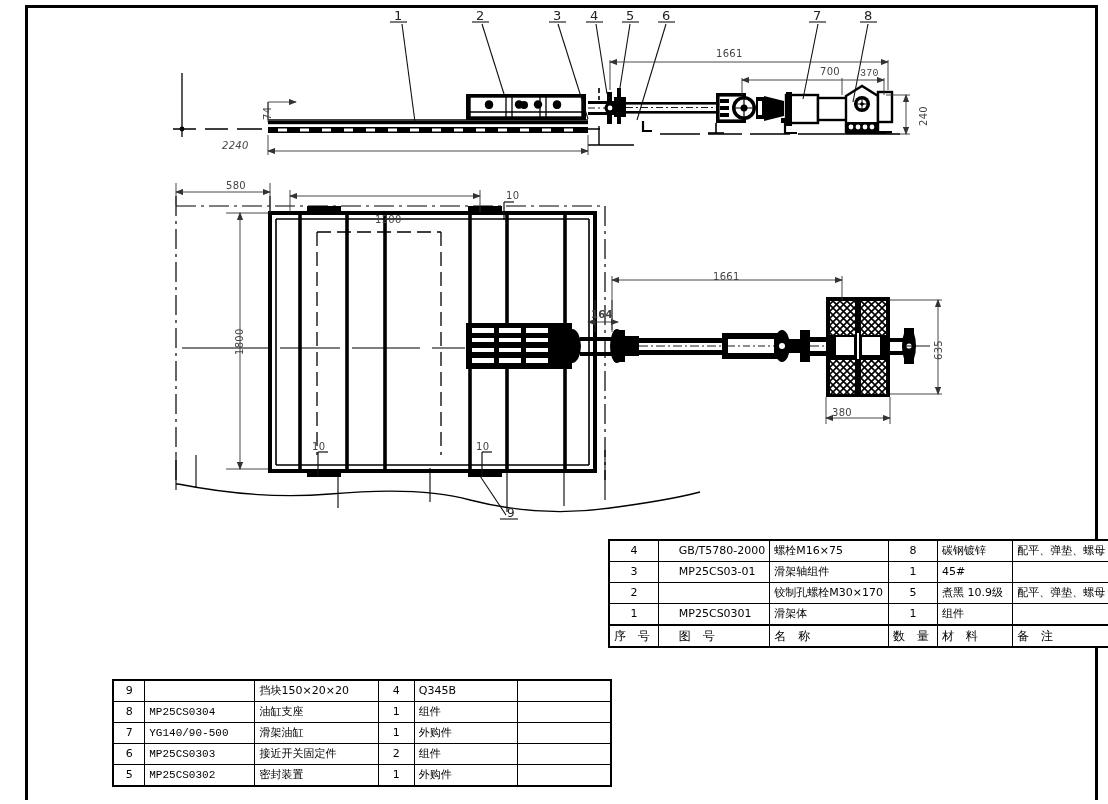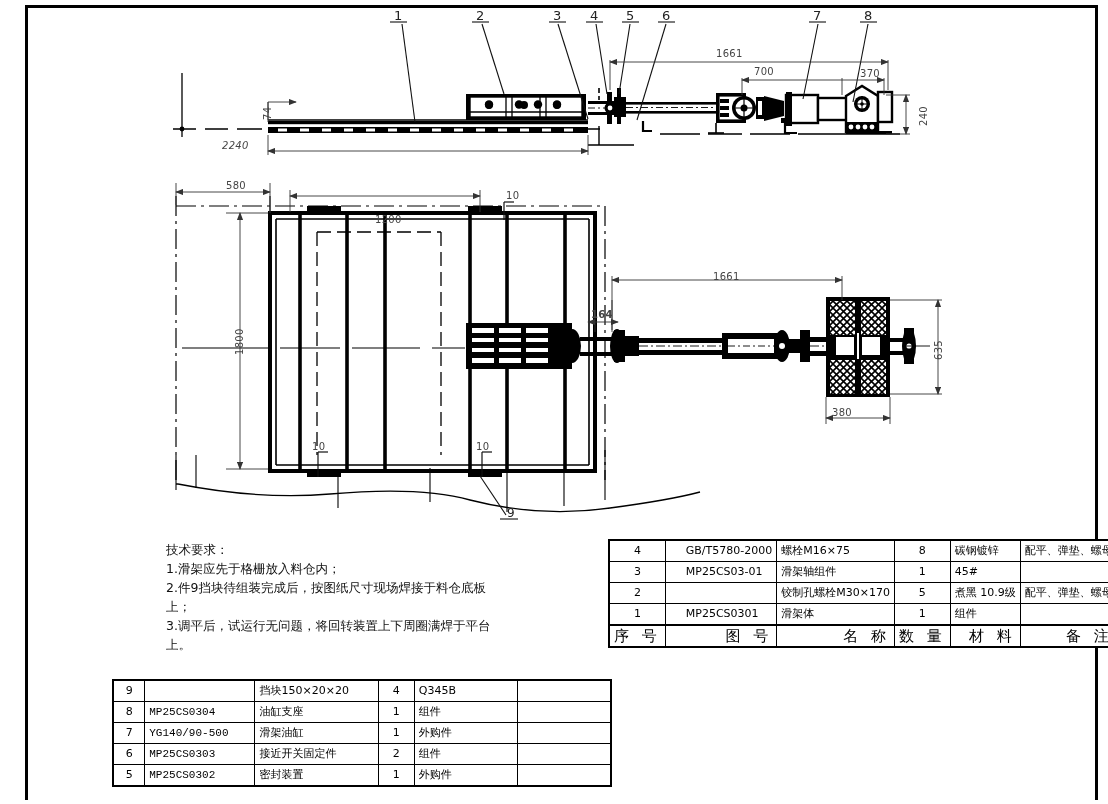--- a/index.html
+++ b/index.html
@@ -50,23 +50,23 @@
   table.bom td {
     border:1px solid #000;
     height:21px;
     padding:0 4px;
     line-height:20px;
     white-space:nowrap;
     overflow:hidden;
   }
   table.bom td.c { text-align:center; }
   table.bom tr.hdr td {
-    text-align:right;
+    text-align:left;
     letter-spacing:4px;
-    font-size:15px;
+    font-size:12px;
     border-top:2px solid #000;
   }
   
   #bom-upper {
     left:608px; top:539px;
     width:505px;
     border:2px solid #000;
   }
   #bom-upper td.col-no   { width:33px; }
   #bom-upper td.col-dwg  { width:112px;padding-left:20px; }
@@ -428,22 +428,22 @@
           <path d="M826,418 L890,418" marker-start="url(#arL)" marker-end="url(#ar)"></path>
         </g>
       </g>
     </g>
   </svg>
 
   <div>
     <div class="dim" style="left:222px; top:140px;font-style:italic;">2240</div>
     <div class="dim v" style="left:262px; top:120px; transform:rotate(-90deg);">74</div>
     <div class="dim" style="left:716px; top:48px;">1661</div>
-    <div class="dim" style="left:754px; top:66px;">700</div>
-    <div class="dim" style="left:860px; top:68px;">370</div>
+    <div class="dim" style="left:820px; top:66px;">700</div>
+    <div class="dim" style="left:860px; top:68px;font-family:Liberation Mono, monospace;">370</div>
     <div class="dim v" style="left:918px; top:126px; transform:rotate(-90deg);">240</div>
   </div>
 
   <div>
     <div class="dim" style="left:226px; top:180px;">580</div>
     <div class="dim" style="left:375px; top:183px;margin-top:31px;">1200</div>
     <div class="dim" style="left:506px; top:190px;">10</div>
     <div class="dim" style="left:312px; top:441px;">10</div>
     <div class="dim" style="left:476px; top:441px;">10</div>
     <div class="dim v" style="left:234px; top:355px; transform:rotate(-90deg);">1800</div>
@@ -458,26 +458,20 @@
     <div class="lead" style="left:476px; top:8px;">2</div>
     <div class="lead" style="left:553px; top:8px;">3</div>
     <div class="lead" style="left:590px; top:8px;">4</div>
     <div class="lead" style="left:626px; top:8px;">5</div>
     <div class="lead" style="left:662px; top:8px;">6</div>
     <div class="lead" style="left:813px; top:8px;">7</div>
     <div class="lead" style="left:864px; top:8px;">8</div>
     <div class="lead" style="left:507px; top:506px; font-size:12px;">9</div>
   </div>
 
-  <div id="tech-notes">技术要求：
-1.滑架应先于格栅放入料仓内；
-2.件9挡块待组装完成后，按图纸尺寸现场焊接于料仓底板
-上；
-3.调平后，试运行无问题，将回转装置上下周圈满焊于平台
-上。</div>
 
   <table class="bom" id="bom-upper">
     <tbody>
       <tr>
         <td class="c col-no">4</td>
         <td class="col-dwg">GB/T5780-2000</td>
         <td class="col-name">螺栓M16×75</td>
         <td class="c col-qty">8</td>
         <td class="col-mat">碳钢镀锌</td>
         <td class="col-rem">配平、弹垫、螺母</td>

